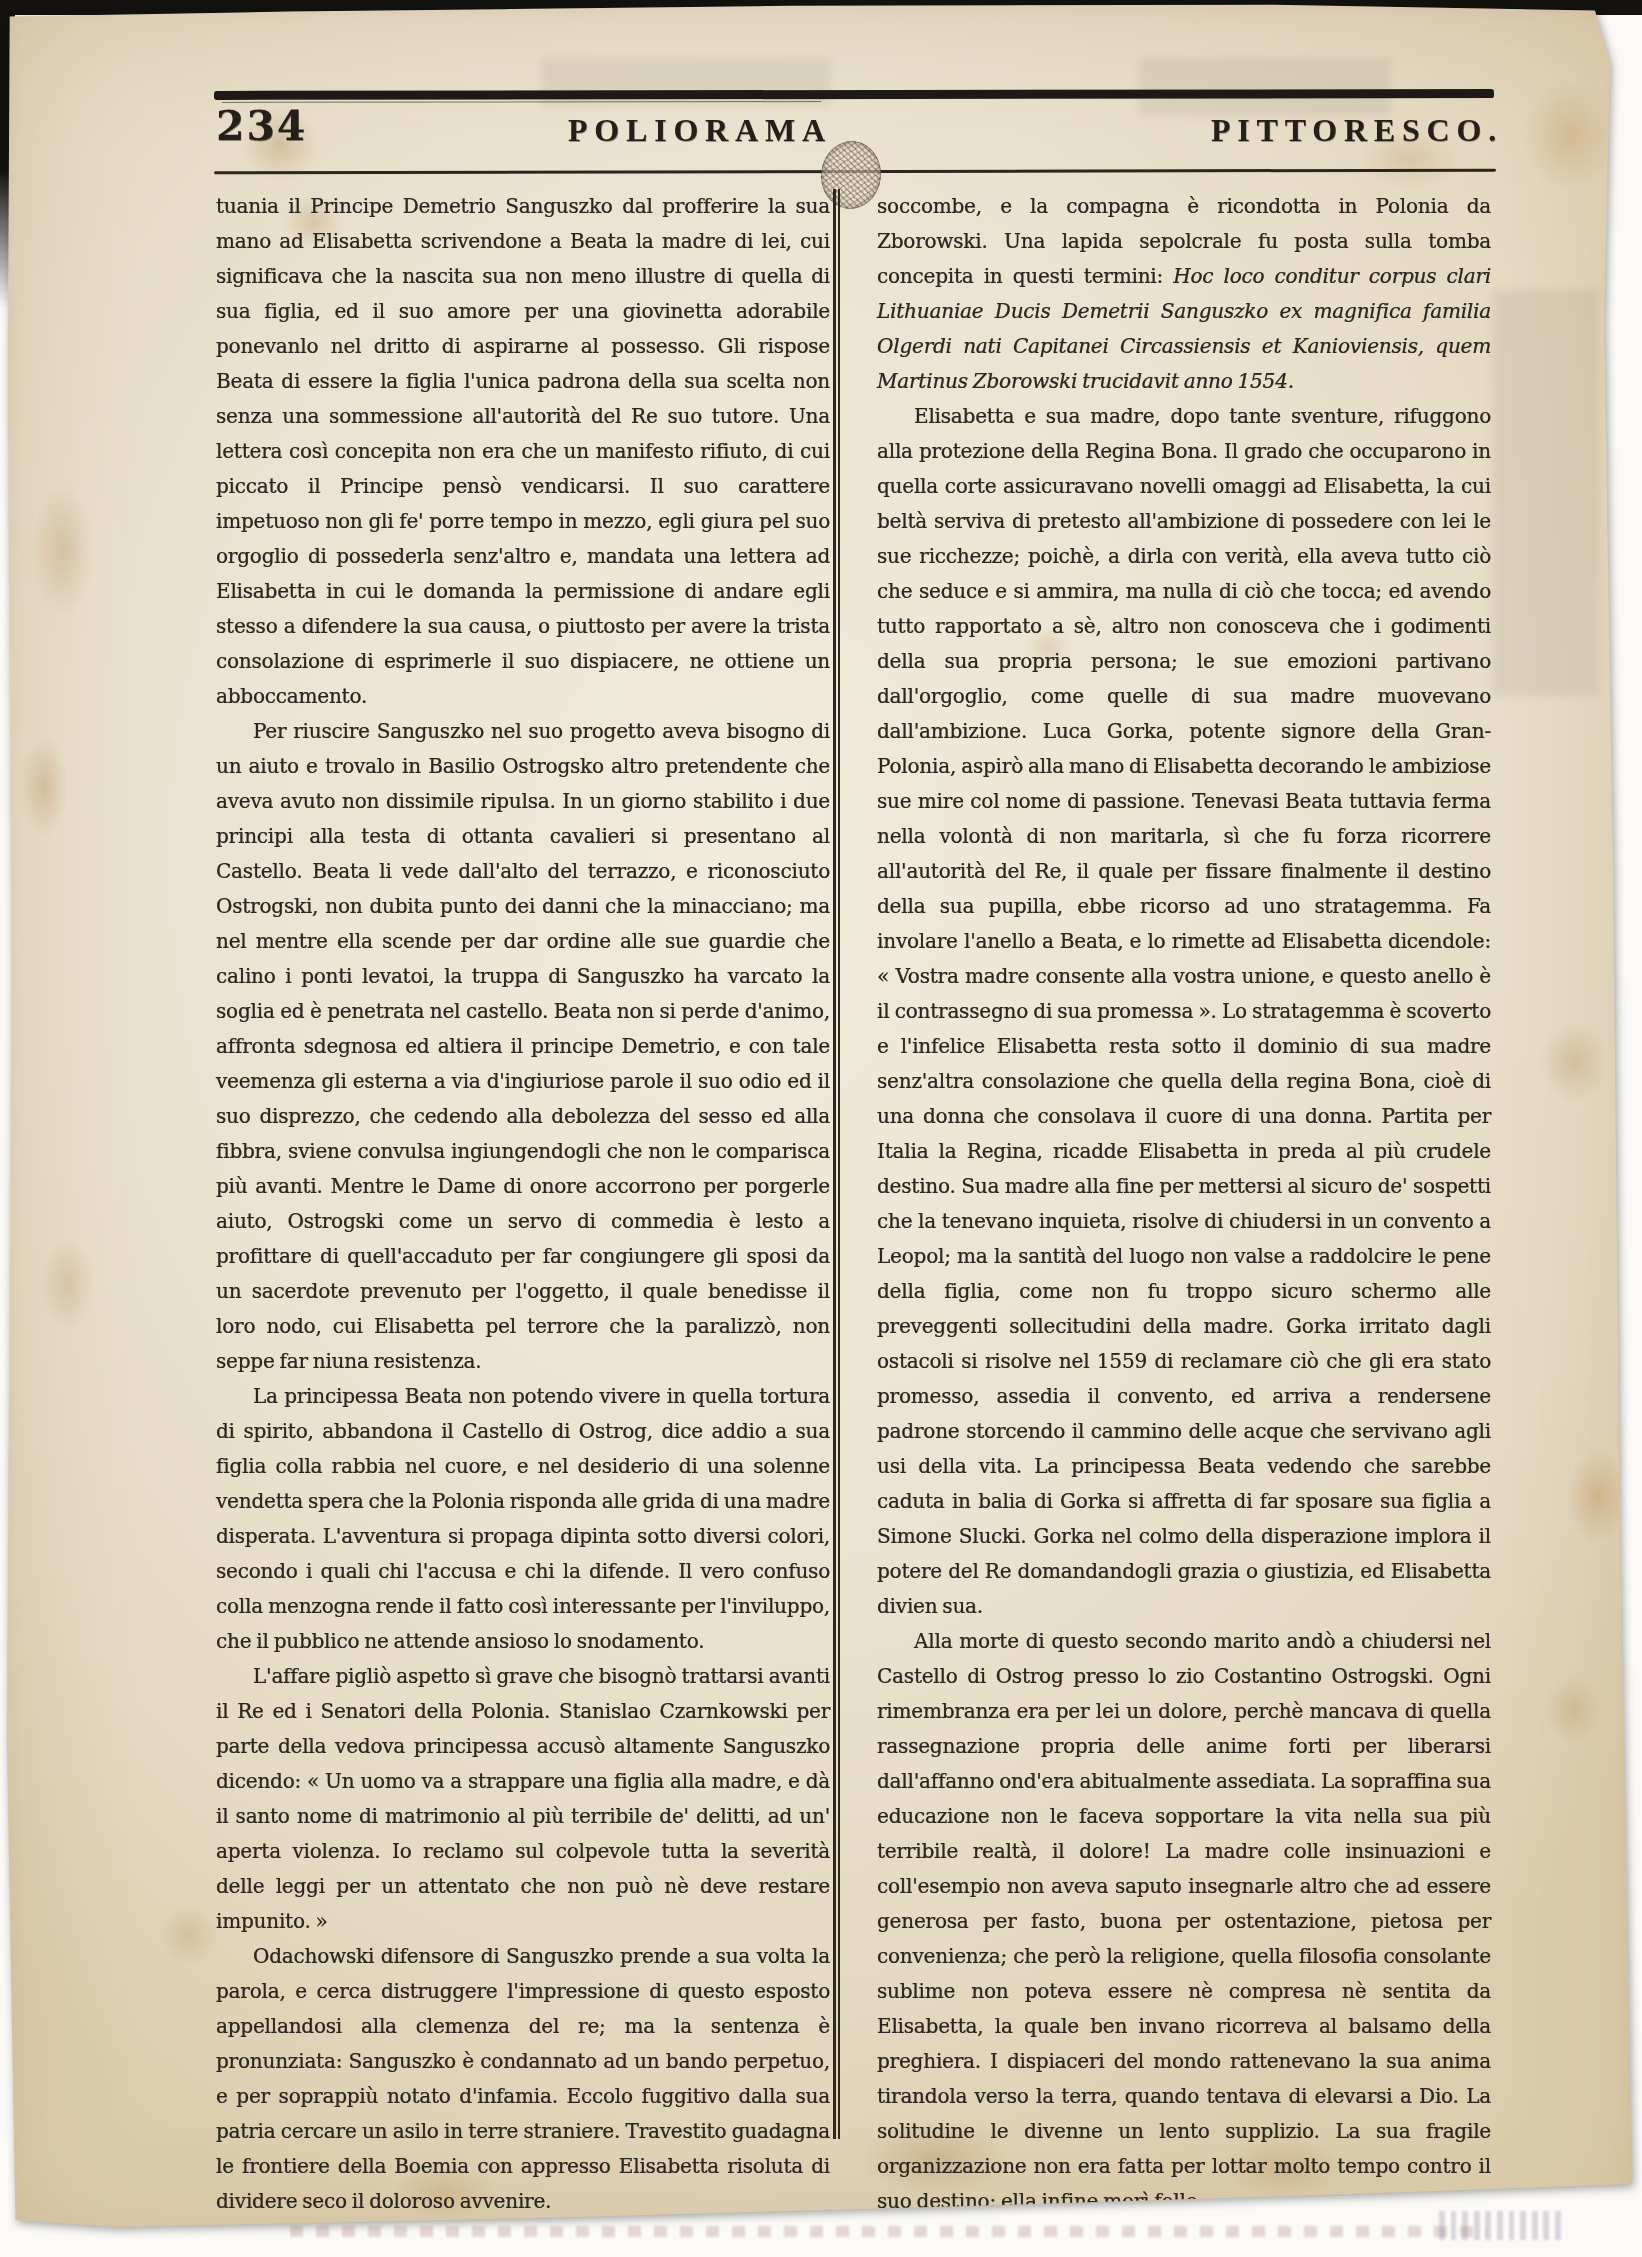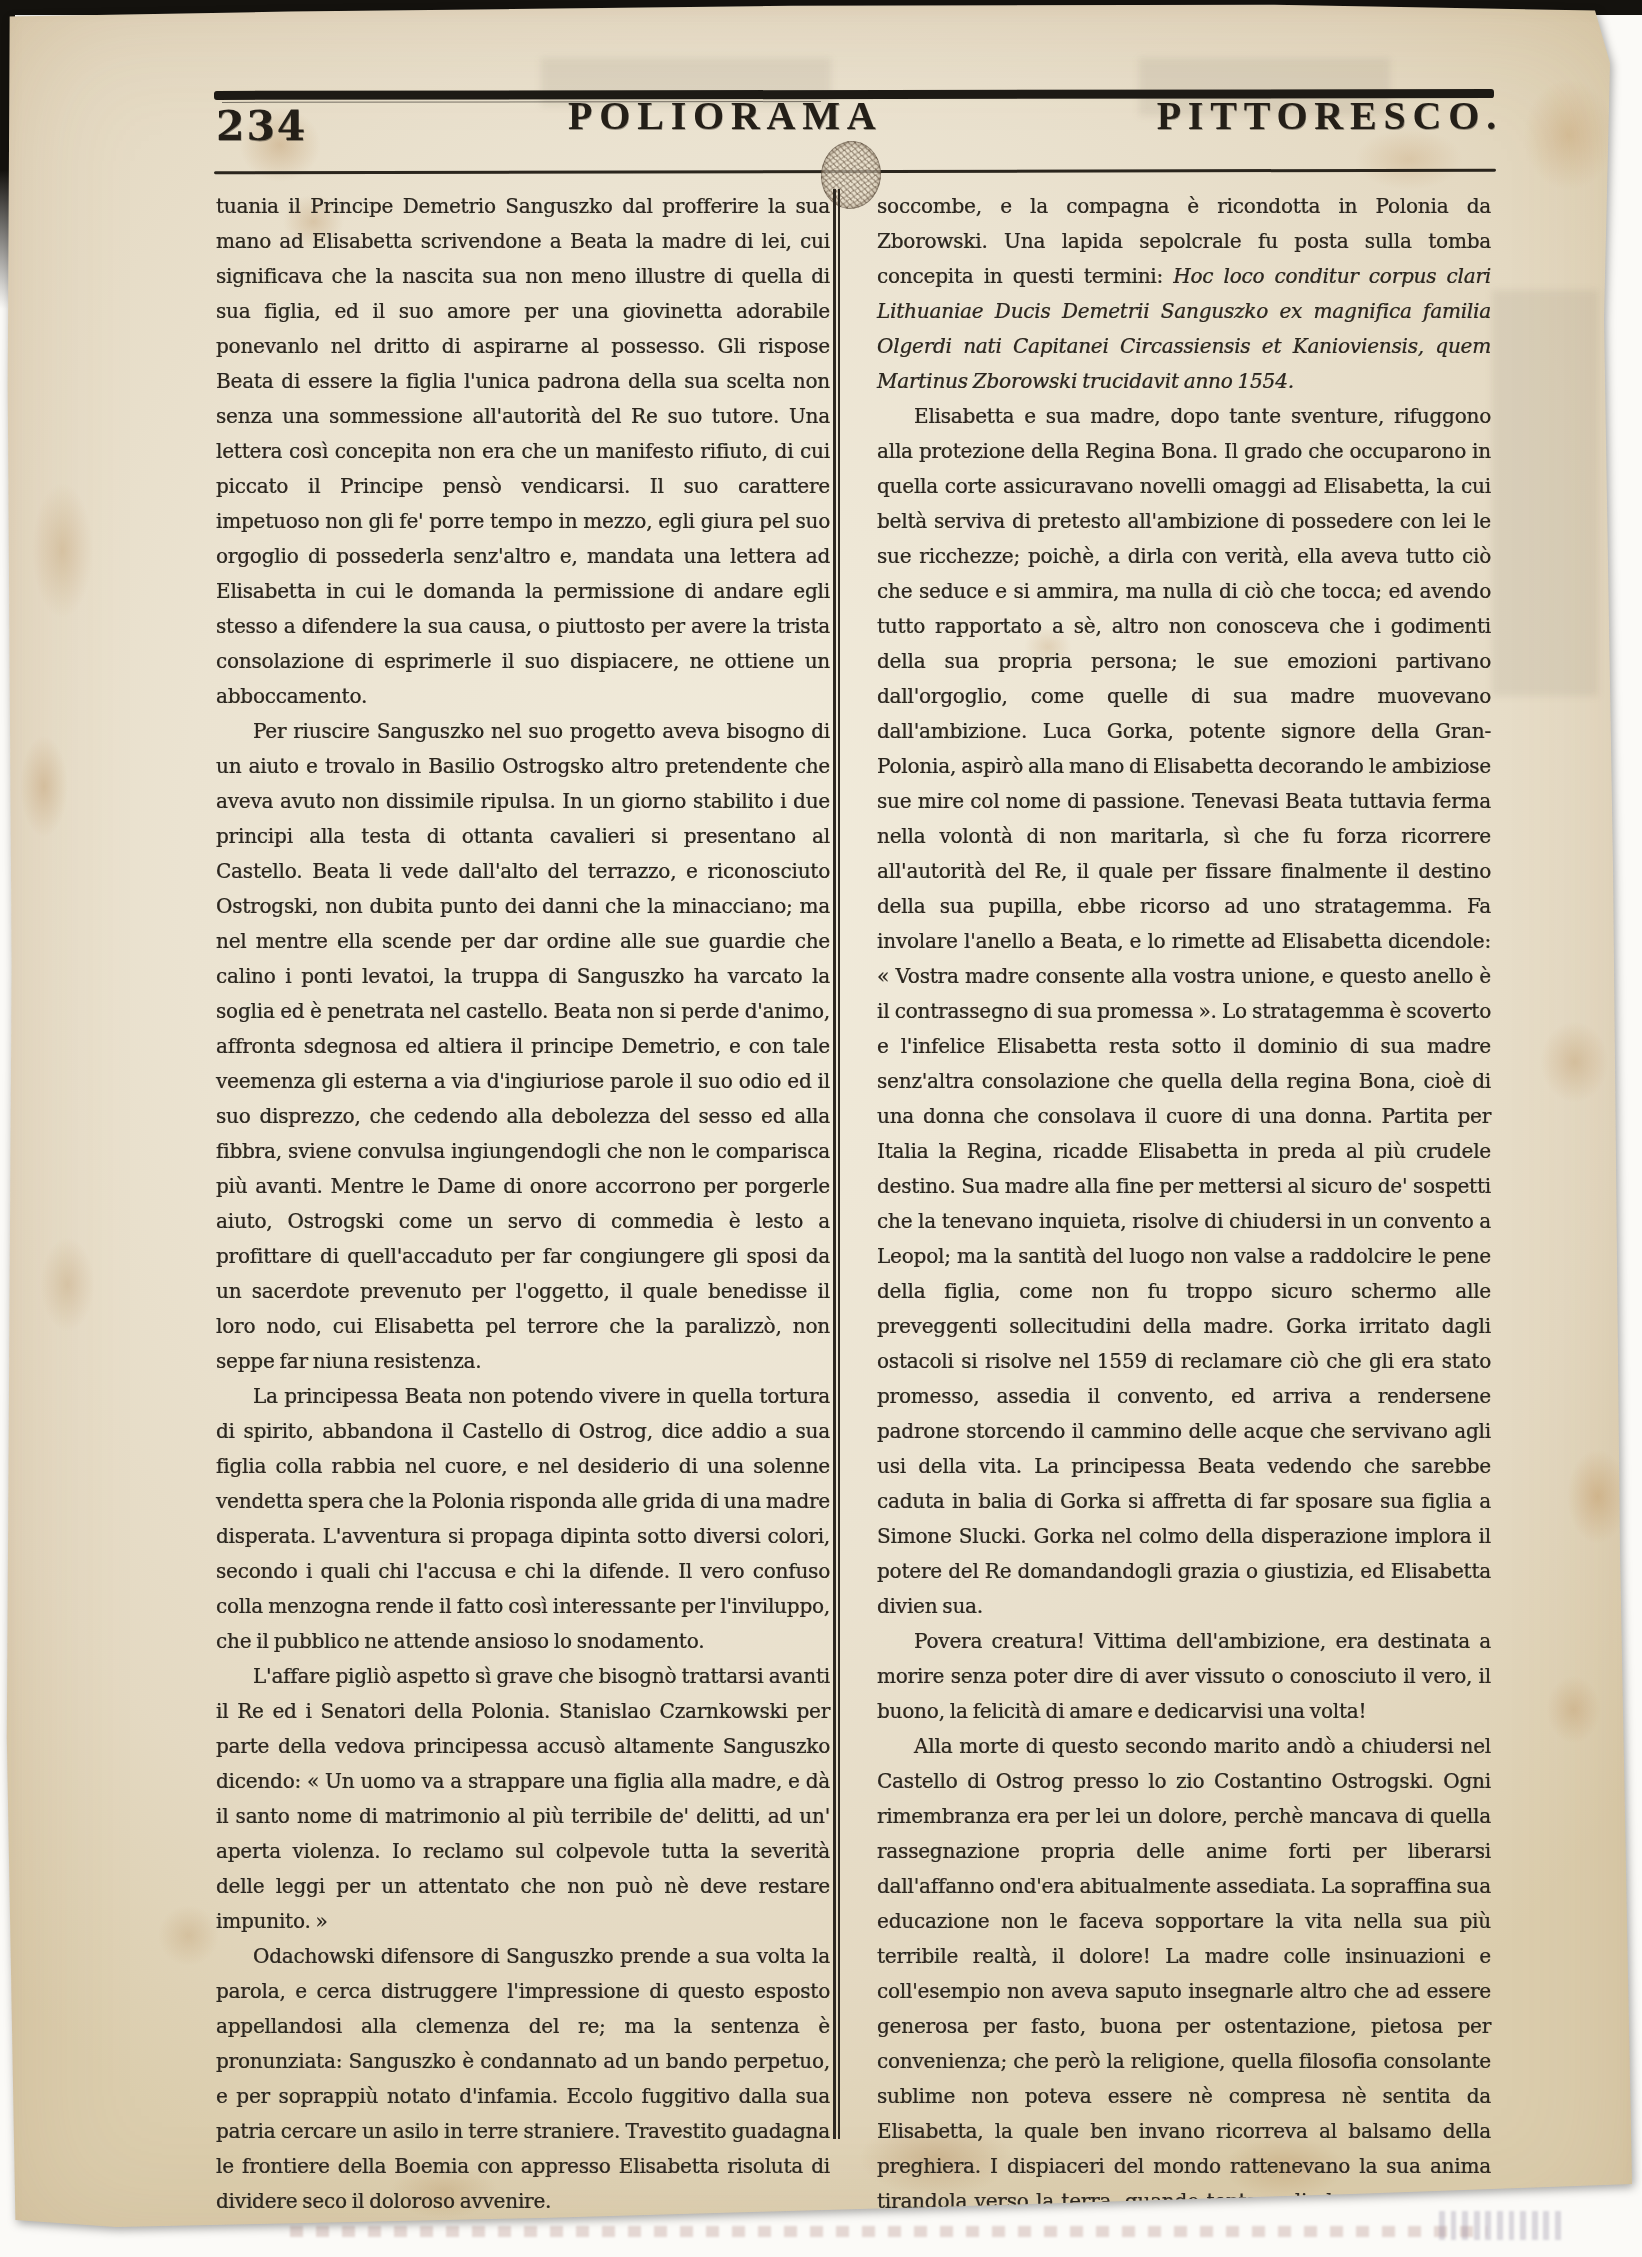--- a/index.html
+++ b/index.html
@@ -32,23 +32,23 @@
   .vignette{position:absolute;inset:0;
     box-shadow:inset 0 0 135px rgba(150,105,55,.20),inset 0 0 24px rgba(150,105,55,.14);}
   .stain{position:absolute;border-radius:50%;pointer-events:none;}
   .ghost{position:absolute;background:rgba(110,100,80,.10);filter:blur(3.9px);pointer-events:none;}
   
   .rule-thick{position:absolute;left:214px;top:90px;width:1280px;height:8.7px;
     background:#1d1a15;border-radius:2.9px;transform:rotate(-.08deg);}
   .rule-thick:after{content:"";position:absolute;left:7.7px;top:10.6px;width:599px;height:1.9px;background:rgba(29,26,21,.55);}
   .pagenum{position:absolute;left:216px;top:102px;font-size:41px;font-weight:700;
     color:#241f18;letter-spacing:1.9px;text-shadow:0.5px 0.5px 0 rgba(36,31,24,.45);}
-  .mast-title{position:absolute;left:568px;top:92px;width:935px;display:flex;
+  .mast-title{position:absolute;left:568px;top:112px;width:935px;display:flex;
     justify-content:space-between;font-family:"Liberation Serif","DejaVu Serif",serif;
-    font-weight:700;font-size:40px;letter-spacing:6.8px;color:#241f18;
+    font-weight:700;font-size:32px;letter-spacing:6.8px;color:#241f18;
     text-shadow:0.6px 0.6px 0 rgba(36,31,24,.4);align-items:center;}
   .rule-thin{position:absolute;left:214px;top:170px;width:1282px;height:2.9px;
     background:#2a251d;transform:rotate(-.12deg);border-radius:1.9px;}
   .seal{position:absolute;left:821px;top:141px;width:58px;height:66px;border-radius:50%;
     border:1.9px solid rgba(70,55,40,.55);transform:rotate(7deg);
     background:
       repeating-linear-gradient(38deg,rgba(82,64,46,.45) 0 1.4px,rgba(82,64,46,0) 1.4px 4.3px),
       repeating-linear-gradient(-42deg,rgba(82,64,46,.32) 0 1.4px,rgba(82,64,46,0) 1.4px 4.8px),
       rgba(230,220,200,.6);
     box-shadow:inset 0 0 6.8px rgba(80,60,40,.45);}
@@ -113,18 +113,17 @@
         <p><span>tuania il Principe Demetrio Sanguszko dal profferire la sua mano ad Elisabetta scrivendone a Beata la madre di lei, cui significava che la nascita sua non meno illustre di quella di sua figlia, ed il suo amore per una giovinetta adorabile ponevanlo nel dritto di aspirarne al possesso. Gli rispose Beata di essere la figlia l'unica padrona della sua scelta non senza una sommessione all'autorità del Re suo tutore. Una lettera così concepita non era che un manifesto rifiuto, di cui piccato il Principe pensò vendicarsi. Il suo carattere impetuoso non gli fe' porre tempo in mezzo, egli giura pel suo orgoglio di possederla senz'altro e, mandata una lettera ad Elisabetta in cui le domanda la permissione di andare egli stesso a difendere la sua causa, o piuttosto per avere la trista consolazione di esprimerle il suo dispiacere, ne ottiene un abboccamento.</span></p>
         <p class="indent"><span>Per riuscire Sanguszko nel suo progetto aveva bisogno di un aiuto e trovalo in Basilio Ostrogsko altro pretendente che aveva avuto non dissimile ripulsa. In un giorno stabilito i due principi alla testa di ottanta cavalieri si presentano al Castello. Beata li vede dall'alto del terrazzo, e riconosciuto Ostrogski, non dubita punto dei danni che la minacciano; ma nel mentre ella scende per dar ordine alle sue guardie che calino i ponti levatoi, la truppa di Sanguszko ha varcato la soglia ed è penetrata nel castello. Beata non si perde d'animo, affronta sdegnosa ed altiera il principe Demetrio, e con tale veemenza gli esterna a via d'ingiuriose parole il suo odio ed il suo disprezzo, che cedendo alla debolezza del sesso ed alla fibbra, sviene convulsa ingiungendogli che non le comparisca più avanti. Mentre le Dame di onore accorrono per porgerle aiuto, Ostrogski come un servo di commedia è lesto a profittare di quell'accaduto per far congiungere gli sposi da un sacerdote prevenuto per l'oggetto, il quale benedisse il loro nodo, cui Elisabetta pel terrore che la paralizzò, non seppe far niuna resistenza.</span></p>
         <p class="indent"><span>La principessa Beata non potendo vivere in quella tortura di spirito, abbandona il Castello di Ostrog, dice addio a sua figlia colla rabbia nel cuore, e nel desiderio di una solenne vendetta spera che la Polonia risponda alle grida di una madre disperata. L'avventura si propaga dipinta sotto diversi colori, secondo i quali chi l'accusa e chi la difende. Il vero confuso colla menzogna rende il fatto così interessante per l'inviluppo, che il pubblico ne attende ansioso lo snodamento.</span></p>
         <p class="indent"><span>L'affare pigliò aspetto sì grave che bisognò trattarsi avanti il Re ed i Senatori della Polonia. Stanislao Czarnkowski per parte della vedova principessa accusò altamente Sanguszko dicendo: « Un uomo va a strappare una figlia alla madre, e dà il santo nome di matrimonio al più terribile de' delitti, ad un' aperta violenza. Io reclamo sul colpevole tutta la severità delle leggi per un attentato che non può nè deve restare impunito. »</span></p>
         <p class="indent"><span>Odachowski difensore di Sanguszko prende a sua volta la parola, e cerca distruggere l'impressione di questo esposto appellandosi alla clemenza del re; ma la sentenza è pronunziata: Sanguszko è condannato ad un bando perpetuo, e per soprappiù notato d'infamia. Eccolo fuggitivo dalla sua patria cercare un asilo in terre straniere. Travestito guadagna le frontiere della Boemia con appresso Elisabetta risoluta di dividere seco il doloroso avvenire.</span></p>
       </div>
     <div class="divider"></div>
     <div class="col col-right">
         <p><span>soccombe, e la compagna è ricondotta in Polonia da Zborowski. Una lapida sepolcrale fu posta sulla tomba concepita in questi termini: </span><i>Hoc loco conditur corpus clari Lithuaniae Ducis Demetrii Sanguszko ex magnifica familia Olgerdi nati Capitanei Circassiensis et Kanioviensis, quem Martinus Zborowski trucidavit anno 1554.</i></p>
         <p class="indent"><span>Elisabetta e sua madre, dopo tante sventure, rifuggono alla protezione della Regina Bona. Il grado che occuparono in quella corte assicuravano novelli omaggi ad Elisabetta, la cui beltà serviva di pretesto all'ambizione di possedere con lei le sue ricchezze; poichè, a dirla con verità, ella aveva tutto ciò che seduce e si ammira, ma nulla di ciò che tocca; ed avendo tutto rapportato a sè, altro non conosceva che i godimenti della sua propria persona; le sue emozioni partivano dall'orgoglio, come quelle di sua madre muovevano dall'ambizione. Luca Gorka, potente signore della Gran-Polonia, aspirò alla mano di Elisabetta decorando le ambiziose sue mire col nome di passione. Tenevasi Beata tuttavia ferma nella volontà di non maritarla, sì che fu forza ricorrere all'autorità del Re, il quale per fissare finalmente il destino della sua pupilla, ebbe ricorso ad uno stratagemma. Fa involare l'anello a Beata, e lo rimette ad Elisabetta dicendole: « Vostra madre consente alla vostra unione, e questo anello è il contrassegno di sua promessa ». Lo stratagemma è scoverto e l'infelice Elisabetta resta sotto il dominio di sua madre senz'altra consolazione che quella della regina Bona, cioè di una donna che consolava il cuore di una donna. Partita per Italia la Regina, ricadde Elisabetta in preda al più crudele destino. Sua madre alla fine per mettersi al sicuro de' sospetti che la tenevano inquieta, risolve di chiudersi in un convento a Leopol; ma la santità del luogo non valse a raddolcire le pene della figlia, come non fu troppo sicuro schermo alle preveggenti sollecitudini della madre. Gorka irritato dagli ostacoli si risolve nel 1559 di reclamare ciò che gli era stato promesso, assedia il convento, ed arriva a rendersene padrone storcendo il cammino delle acque che servivano agli usi della vita. La principessa Beata vedendo che sarebbe caduta in balia di Gorka si affretta di far sposare sua figlia a Simone Slucki. Gorka nel colmo della disperazione implora il potere del Re domandandogli grazia o giustizia, ed Elisabetta divien sua.</span></p>
-        <p class="indent"><span>Povera creatura! Vittima dell'ambizione, era destinata a morire senza poter dire di aver vissuto o conosciuto il vero, il buono, la felicità di amare e dedicarvisi una volta!</span></p>
         <p class="indent"><span>Alla morte di questo secondo marito andò a chiudersi nel Castello di Ostrog presso lo zio Costantino Ostrogski. Ogni rimembranza era per lei un dolore, perchè mancava di quella rassegnazione propria delle anime forti per liberarsi dall'affanno ond'era abitualmente assediata. La sopraffina sua educazione non le faceva sopportare la vita nella sua più terribile realtà, il dolore! La madre colle insinuazioni e coll'esempio non aveva saputo insegnarle altro che ad essere generosa per fasto, buona per ostentazione, pietosa per convenienza; che però la religione, quella filosofia consolante sublime non poteva essere nè compresa nè sentita da Elisabetta, la quale ben invano ricorreva al balsamo della preghiera. I dispiaceri del mondo rattenevano la sua anima tirandola verso la terra, quando tentava di elevarsi a Dio. La solitudine le divenne un lento supplizio. La sua fragile organizzazione non era fatta per lottar molto tempo contro il suo destino: ella infine morì folle.</span></p>
       </div>
   </div>
 </div>
 
 
 </body></html>

